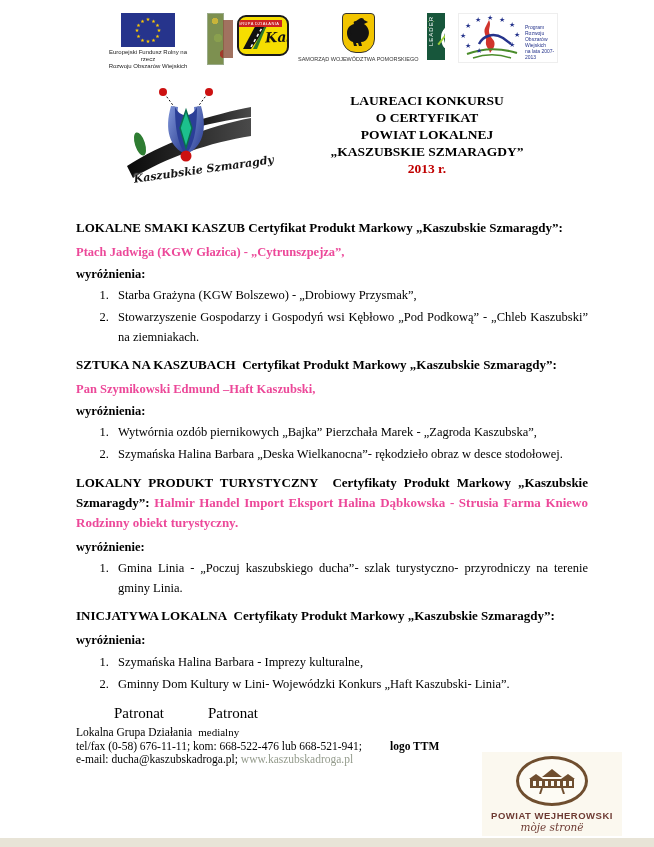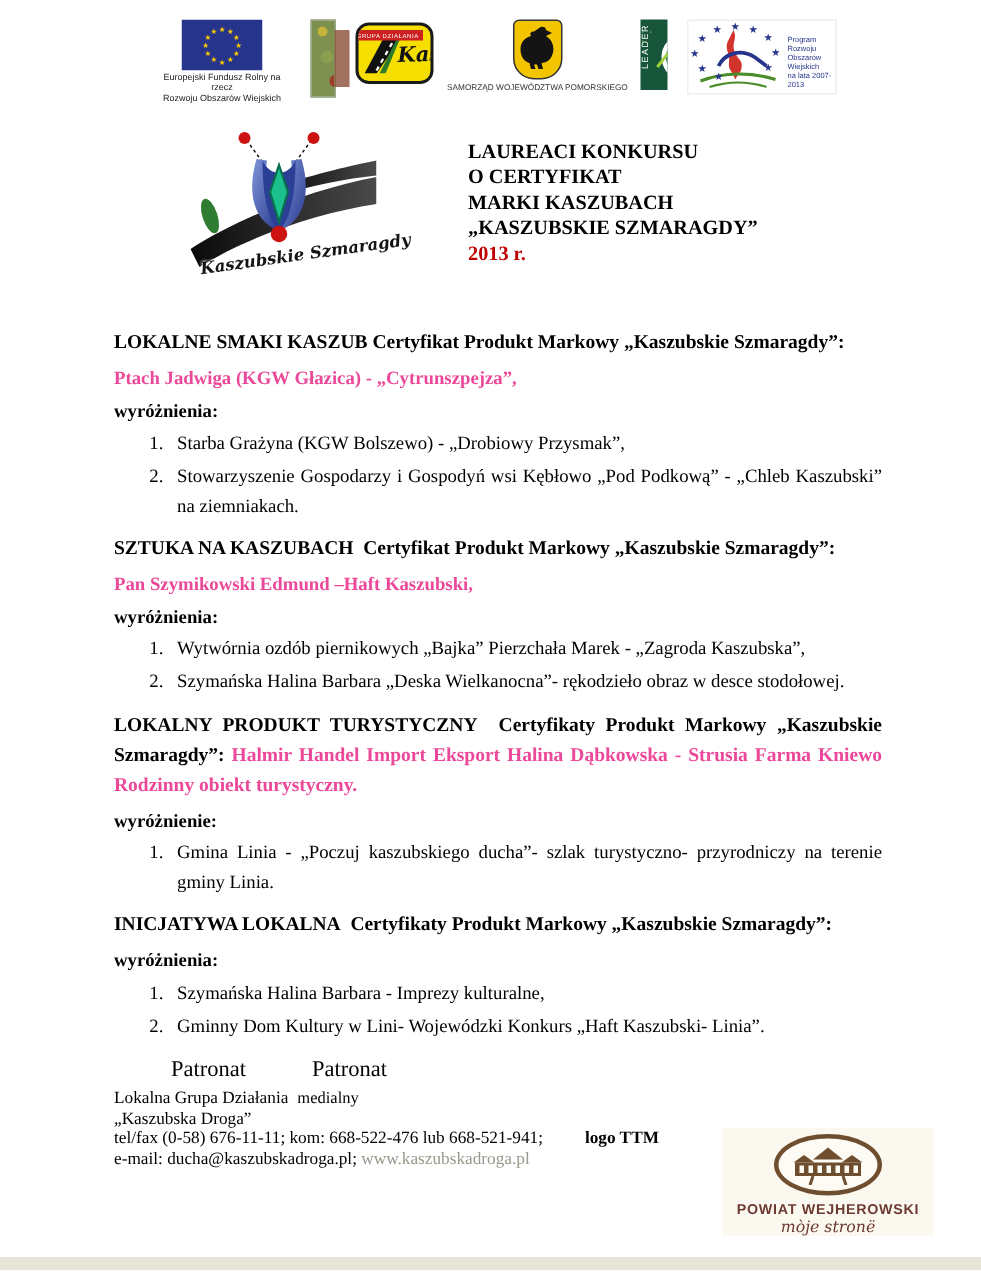--- a/index.html
+++ b/index.html
@@ -42,21 +42,21 @@
   .leader-dots{position:absolute;right:6px;top:6px;color:#cfe66a;font-size:6px;letter-spacing:1px;}
   .prow{width:100px;height:48px;display:flex;border:1px solid #eee;}
   .prow-art{position:relative;width:66px;height:48px;}
   .prow-star{position:absolute;color:#26348c;font-size:7px;line-height:7px;}
   .prow-cap{font-family:"Liberation Sans",sans-serif;font-size:5px;line-height:6px;color:#26348c;margin-top:10px;width:32px;}
 
   
   .hdr-logo{position:absolute;left:127px;top:86px;width:124px;height:94px;}
   .hdr-script{position:absolute;left:6px;bottom:4px;font-family:"DejaVu Serif",serif;font-style:italic;font-weight:bold;
     font-size:11px;color:#151515;transform:rotate(-8deg);text-shadow:0 0 2px #fff,0 0 2px #fff;white-space:nowrap;}
-  .title-block{position:absolute;left:312px;top:92px;width:262px;text-align:left;
+  .title-block{position:absolute;left:296px;top:92px;width:262px;text-align:center;
     font-weight:bold;font-size:13.5px;line-height:17px;}
   .title-block .yr{color:#c00000;}
 
   
   .content{position:absolute;left:76px;top:218px;width:512px;font-size:12.5px;line-height:1.55;}
   .sec{margin-bottom:8px;}
   .shead{font-weight:bold;font-size:13px;margin:0 0 5px;text-align:justify;}
   .red{color:#ec4899;font-weight:bold;}
   .winner-block{margin:0 0 2px;text-align:justify;}
   .wlabel{font-weight:bold;margin:0;}
@@ -65,21 +65,21 @@
 
   
   .patronat{font-size:15px;margin:4px 0 0 38px;}
   .patronat .p2{margin-left:44px;}
   .footer{font-size:11.5px;line-height:13.8px;}
   .footer .big{font-size:11px;margin-left:6px;}
   .footer .bold-gap{font-weight:bold;margin-left:28px;text-align:center;}
   .footer .url{color:#949b8c;cursor:pointer;}
 
   
-  .powiat{position:absolute;left:482px;top:752px;width:140px;height:72px;background:#fbf8ef;
+  .powiat{position:absolute;left:482px;top:752px;width:140px;height:84px;background:#fbf8ef;
     display:flex;flex-direction:column;align-items:center;}
   .powiat-oval{width:66px;height:44px;margin-top:4px;border:3px solid #6f4e2f;border-radius:50%;
     background:#fdfbf4;display:flex;align-items:center;justify-content:center;overflow:hidden;}
   .powiat-name{font-family:"Liberation Sans",sans-serif;font-size:9.5px;font-weight:bold;letter-spacing:.5px;
     color:#6d3a32;margin-top:4px;white-space:nowrap;}
   .powiat-tag{font-family:"DejaVu Serif",serif;font-style:italic;font-size:10.5px;color:#6d3a32;}
 
   .bottom-strip{position:absolute;left:0;bottom:0;width:654px;height:9px;background:#e8e4d7;}
 </style>
 </head>
@@ -195,21 +195,21 @@
       <path d="M48 21 C 48 48, 53 62, 59 68 C 65 62, 70 48, 70 21 C 65 32, 53 32, 48 21 Z" fill="#2b3f97"></path>
       <polygon points="59,24 65,42 59,62 53,42" fill="#1cc08d" stroke="#0a6e4e" stroke-width="1.5"></polygon>
       <circle cx="59" cy="70" r="5.5" fill="#cc1111"></circle>
     </svg>
     <span class="hdr-script">Kaszubskie Szmaragdy</span>
   </div>
 
   <div class="title-block">
     <div>LAUREACI KONKURSU</div>
     <div>O CERTYFIKAT</div>
-    <div>MARKI KASZUBACH</div>
+    <div>POWIAT LOKALNEJ</div>
     <div>„KASZUBSKIE SZMARAGDY”</div>
     <div class="yr">2013 r.</div>
   </div>
 
   <div class="content">
 
     <div class="sec">
       <p class="shead">LOKALNE SMAKI KASZUB Certyfikat Produkt Markowy „Kaszubskie Szmaragdy”:</p>
       <p class="red winner-block">Ptach Jadwiga (KGW Głazica) - „Cytrunszpejza”,</p>
       <p class="wlabel">wyróżnienia:</p>
@@ -247,21 +247,20 @@
     </div>
 
     <div class="patronat">
       <span>Patronat</span><span class="p2">Patronat</span>
     </div>
 
     <div class="footer">
       <div>
         <span>Lokalna Grupa Działania</span><span class="big">medialny</span>
       </div>
-      <div>„Kaszubska Droga”</div>
       <div>
         <span>tel/fax (0-58) 676-11-11; kom: 668-522-476 lub 668-521-941;</span><span class="bold-gap">logo TTM</span>
       </div>
       <div>
         <span>e-mail: ducha@kaszubskadroga.pl;</span>
         <span class="url">www.kaszubskadroga.pl</span>
       </div>
     </div>
   </div>
 

